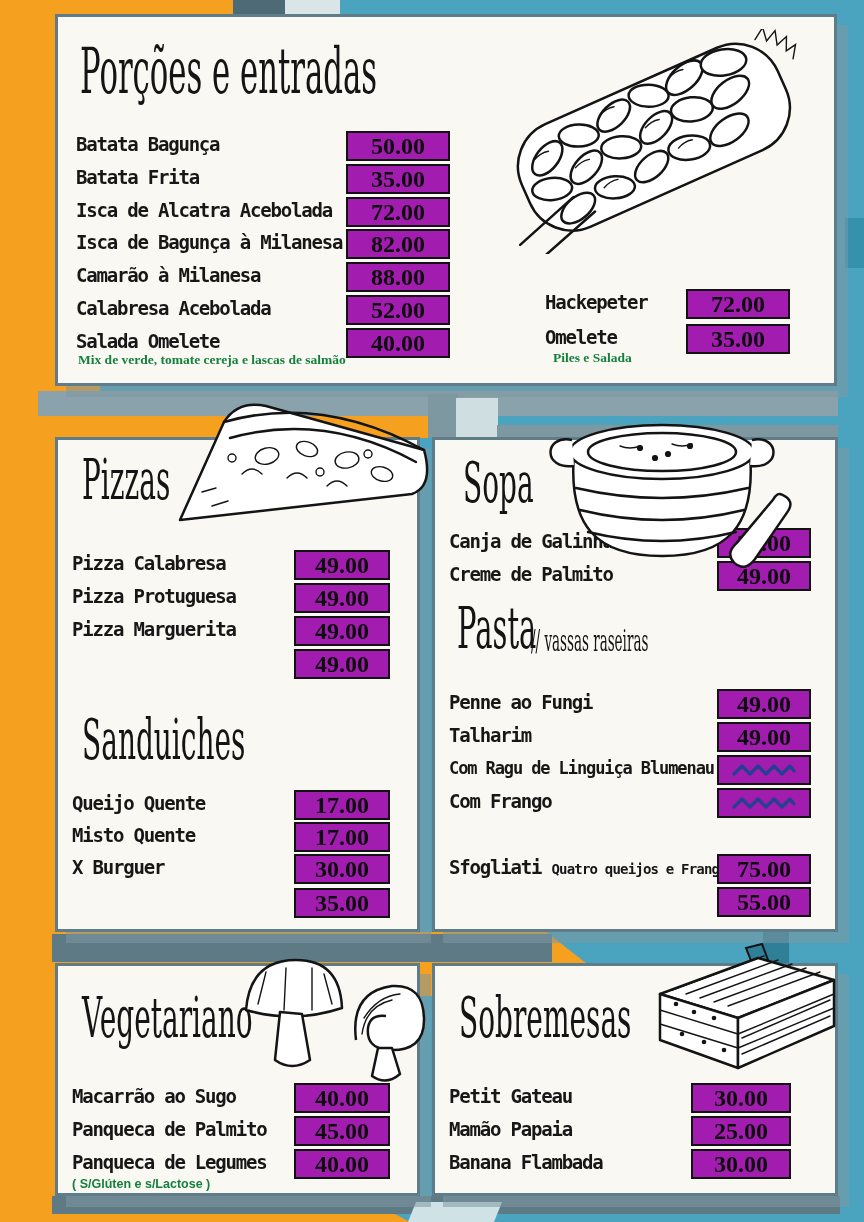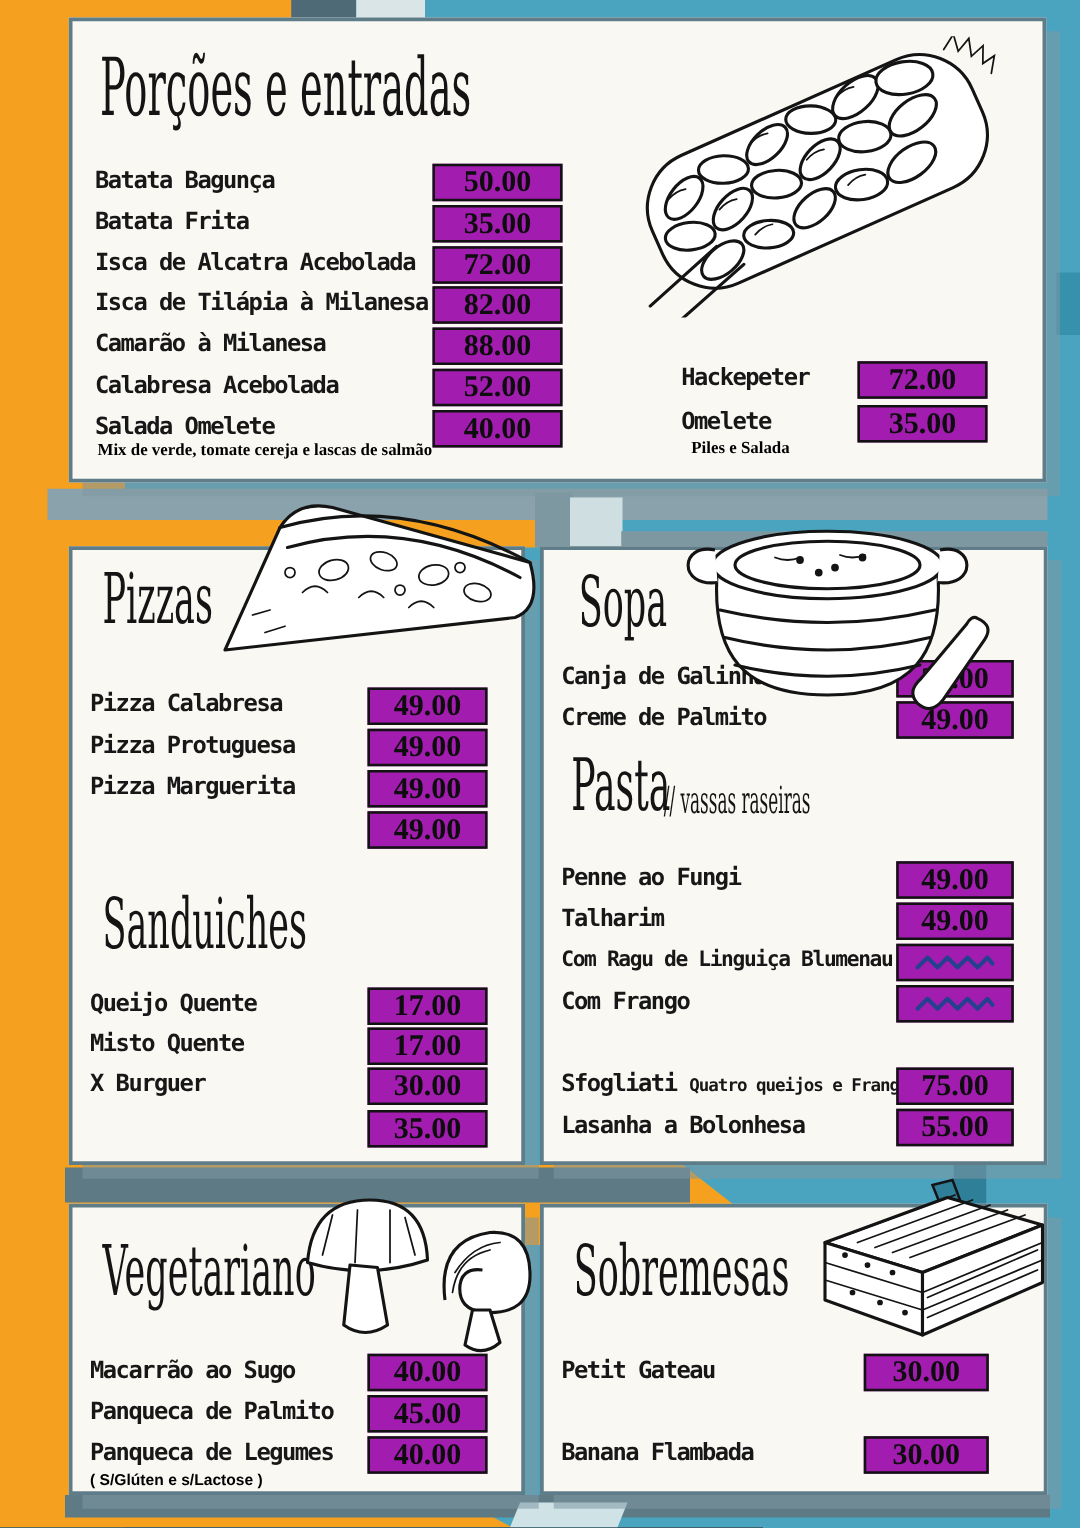--- a/index.html
+++ b/index.html
@@ -47,21 +47,21 @@
   .nm .inline-note{font-size:14px;letter-spacing:-0.8px;font-weight:bold;}
   .pb{position:absolute;top:0;height:26px;border:2.5px solid #121212;background:#a21caf;
       display:flex;align-items:center;justify-content:center;
       font-family:"Liberation Serif",serif;font-weight:700;font-size:24px;color:#0D0D0D;}
   .p1 .pb{left:288px;width:100px;}
   .p2 .pb{left:236px;width:92px;}
   .p3 .pb{left:282px;width:90px;}
   .p4 .pb{left:236px;width:92px;}
   .p5 .pb{left:256px;width:96px;}
   .note{position:absolute;font-family:"Liberation Serif",serif;font-size:13.5px;font-weight:600;
-        color:#000000;white-space:nowrap;}
+        color:#15803d;white-space:nowrap;}
   .note.sans{font-family:"Liberation Sans",sans-serif;font-size:12.5px;}
   .art{position:absolute;z-index:4;}
   .ink{stroke:#141414;fill:none;stroke-width:2.5;stroke-linecap:round;stroke-linejoin:round;}
   .inkfill{stroke:#141414;fill:#FFFFFF;stroke-width:2.5;stroke-linejoin:round;}
   .thin{stroke:#141414;fill:none;stroke-width:1.4;stroke-linecap:round;}
 </style>
 </head>
 <body>
 
 <div class="page">
@@ -128,21 +128,21 @@
           <span>35.00</span>
         </div>
     </div>
     <div class="row" style="top:180px">
       <span class="nm">Isca de Alcatra Acebolada</span>
       <div class="pb">
           <span>72.00</span>
         </div>
     </div>
     <div class="row" style="top:212px">
-      <span class="nm">Isca de Tilápia à Milanesa</span>
+      <span class="nm">Isca de Bagunça à Milanesa</span>
       <div class="pb">
           <span>82.00</span>
         </div>
     </div>
     <div class="row" style="top:245px">
       <span class="nm">Camarão à Milanesa</span>
       <div class="pb">
           <span>88.00</span>
         </div>
     </div>
@@ -276,21 +276,20 @@
         </svg>
       </div>
     </div>
     <div class="row" style="top:414px">
       <span class="nm"><span>Sfogliati</span> <span class="inline-note">Quatro queijos e Frango</span></span>
       <div class="pb">
           <span>75.00</span>
         </div>
     </div>
     <div class="row" style="top:447px">
-      <span class="nm">Lasanha a Bolonhesa</span>
       <div class="pb">
           <span>55.00</span>
         </div>
     </div>
   </div>
 
   <div class="panel p4">
     <div class="title" style="left:24px;top:24px;font-size:56px;transform:scaleX(.5);">Vegetariano</div>
 
     <div class="row" style="top:117px">
@@ -314,20 +313,26 @@
     <span class="note sans" style="left:14px;top:211px">( S/Glúten e s/Lactose )</span>
   </div>
 
   <div class="panel p5">
     <div class="title" style="left:24px;top:24px;font-size:56px;transform:scaleX(.5);">Sobremesas</div>
 
     <div class="row" style="top:117px">
       <span class="nm">Petit Gateau</span>
       <div class="pb">
           <span>30.00</span>
+        </div>
+    </div>
+    <div class="row" style="top:150px">
+      <span class="nm">Mamão Papaia</span>
+      <div class="pb">
+          <span>25.00</span>
         </div>
     </div>
     <div class="row" style="top:183px">
       <span class="nm">Banana Flambada</span>
       <div class="pb">
           <span>30.00</span>
         </div>
     </div>
   </div>
 

